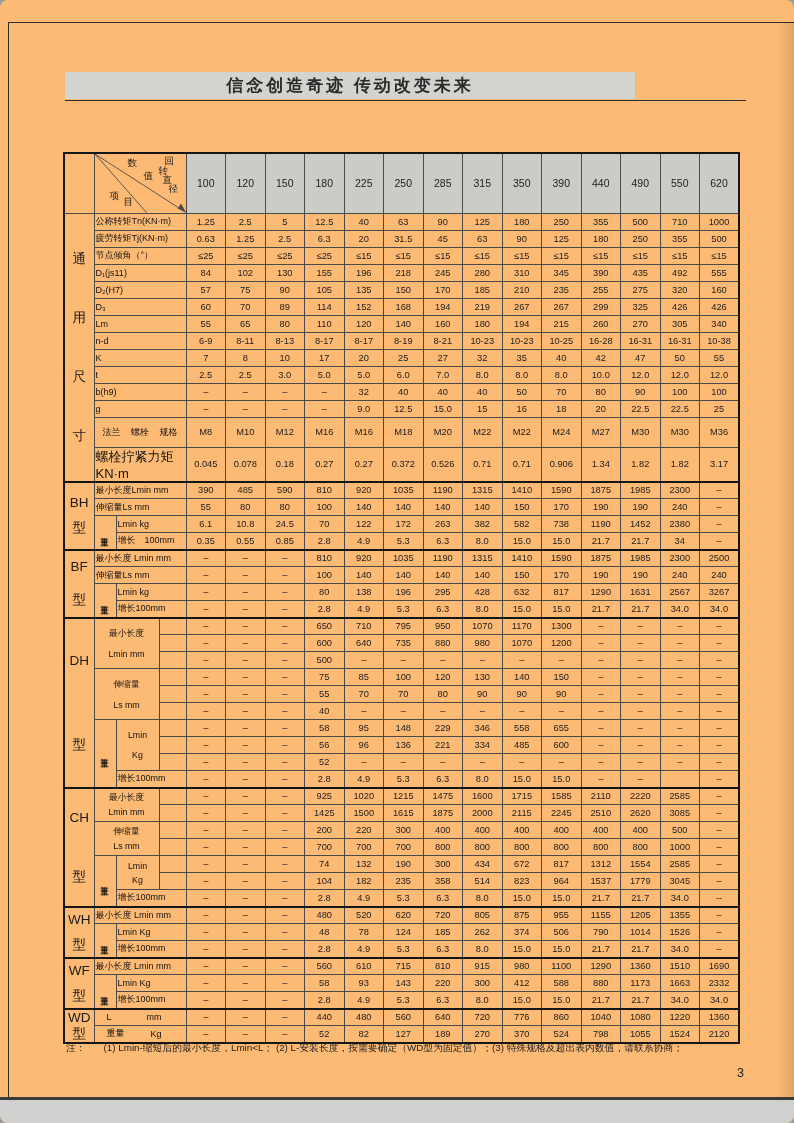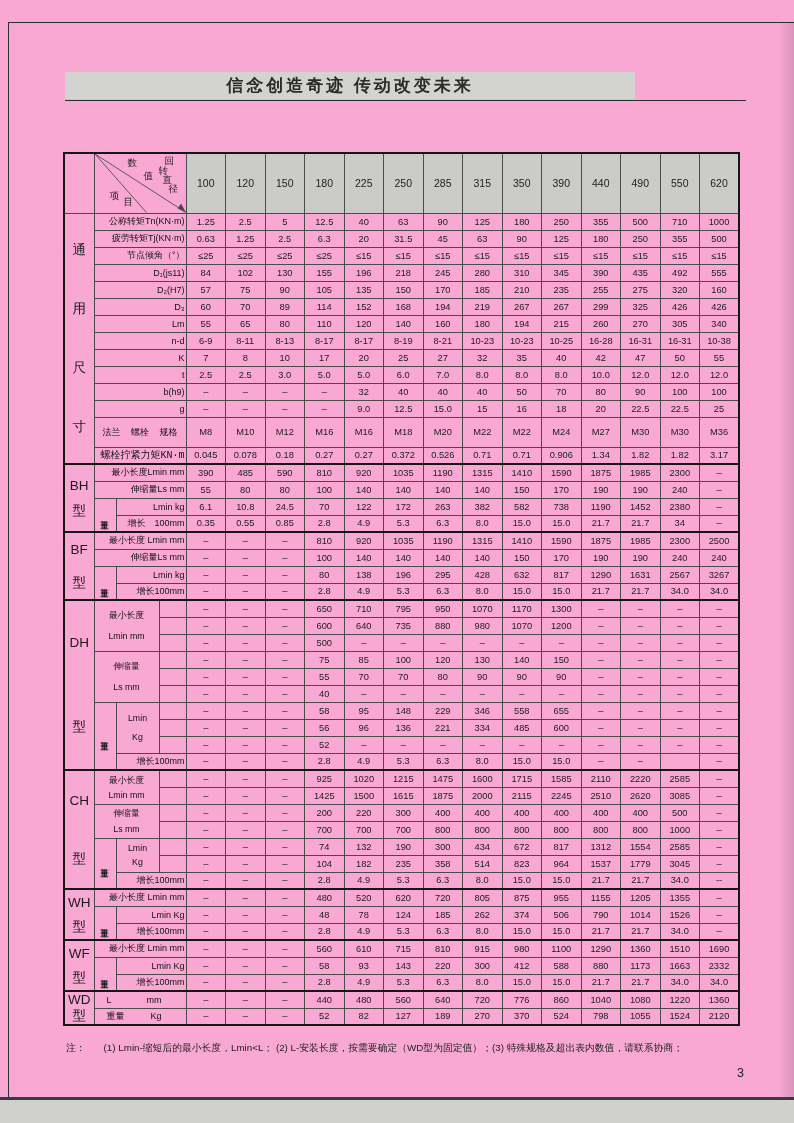--- a/index.html
+++ b/index.html
@@ -1,17 +1,17 @@
 <!DOCTYPE html>
 <html><head>
 <meta charset="utf-8">
 <style>
   html,body{margin:0;padding:0;background:#9b9b99;}
-  .page{position:relative;width:794px;height:1123px;margin:0 auto;background:#f9a8d4;
-        font-family:"Liberation Sans","DejaVu Sans",sans-serif;color:#1c1c1c;overflow:hidden;}
+  .page{position:relative;width:794px;height:1123px;margin:0 auto;background:#fdba74;
+        font-family:"Liberation Sans","DejaVu Sans",sans-serif;color:#1c1c1c;overflow:hidden;border-radius:8px;}
   .frame-top{position:absolute;left:8px;top:22px;right:0;height:1px;background:#2e2e2e;}
   .frame-left{position:absolute;left:8px;top:22px;width:1px;height:1076px;background:#2e2e2e;}
   .right-shadow{position:absolute;top:22px;right:0;width:16px;height:1075px;
         background:linear-gradient(to right,rgba(0,0,0,0),rgba(0,0,0,0.12));}
   .banner{position:absolute;left:65px;top:72px;width:570px;height:27px;background:#d3d3cf;
         display:flex;align-items:center;justify-content:center;font-size:17px;font-weight:bold;
         letter-spacing:3px;color:#2a2a2a;}
   .banner-rule{position:absolute;left:65px;top:100px;width:681px;height:1px;background:#2e2e2e;}
   .title-row{position:absolute;left:66px;top:126px;width:672px;display:flex;
         justify-content:space-between;align-items:flex-end;}
@@ -25,22 +25,22 @@
   thead tr{height:60px;}
   tbody tr{height:17px;}
   th.h{background:#cbcbc7;font-size:10.5px;color:#222;border-top:2px solid #161616;}
   td.gap{border-top:2px solid #161616;border-left:2px solid #161616;}
   td.corner{position:relative;border-top:2px solid #161616;}
   td.corner span{position:absolute;font-size:9.5px;line-height:1;color:#222;}
   td.ty{border-left:2px solid #161616;}
   .tycol{display:flex;flex-direction:column;justify-content:space-around;align-items:center;
         font-size:13.5px;color:#1a1a1a;}
   .tycol span{line-height:1;}
-  td.lb{font-size:9px;text-align:right;color:#111;}
-  td.lb.sm{font-size:10px;font-family:Liberation Mono, monospace;}
+  td.lb{font-size:9px;text-align:left;color:#111;}
+  td.lb.sm{font-size:13px;}
   .lbp{padding:0 1px;}
   .two{display:flex;flex-direction:column;justify-content:space-evenly;align-items:center;font-size:8.8px;}
   .vwrap{margin:0 auto;writing-mode:vertical-rl;text-orientation:upright;font-size:8.5px;
         letter-spacing:2px;display:flex;align-items:center;justify-content:center;}
   .spreadw{display:flex;justify-content:space-between;align-items:center;}
   .sp2{padding:0 24px 0 12px;}
   .sp3{padding:8px 8px;}
   td.d{font-size:9.3px;text-align:center;}
   .st{border-top:2px solid #161616 !important;}
   .sb{border-bottom:2px solid #161616 !important;}

